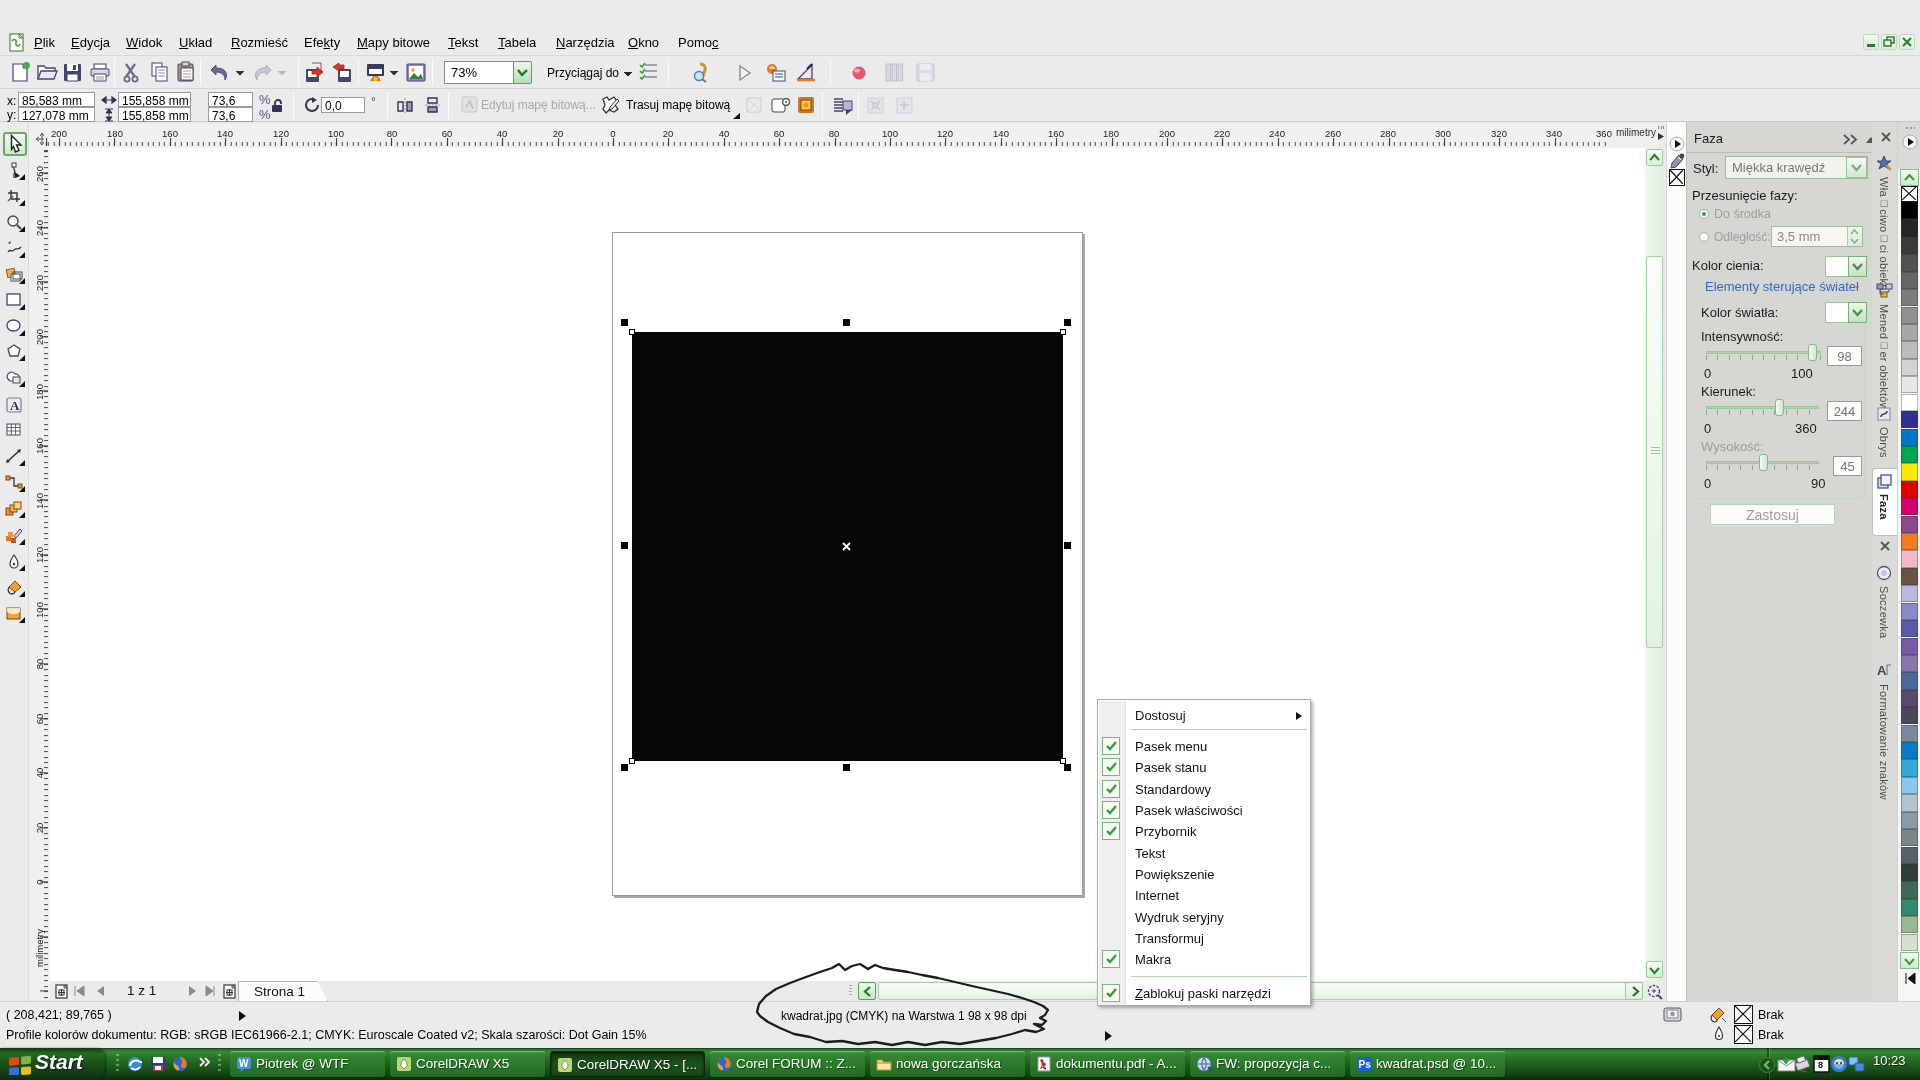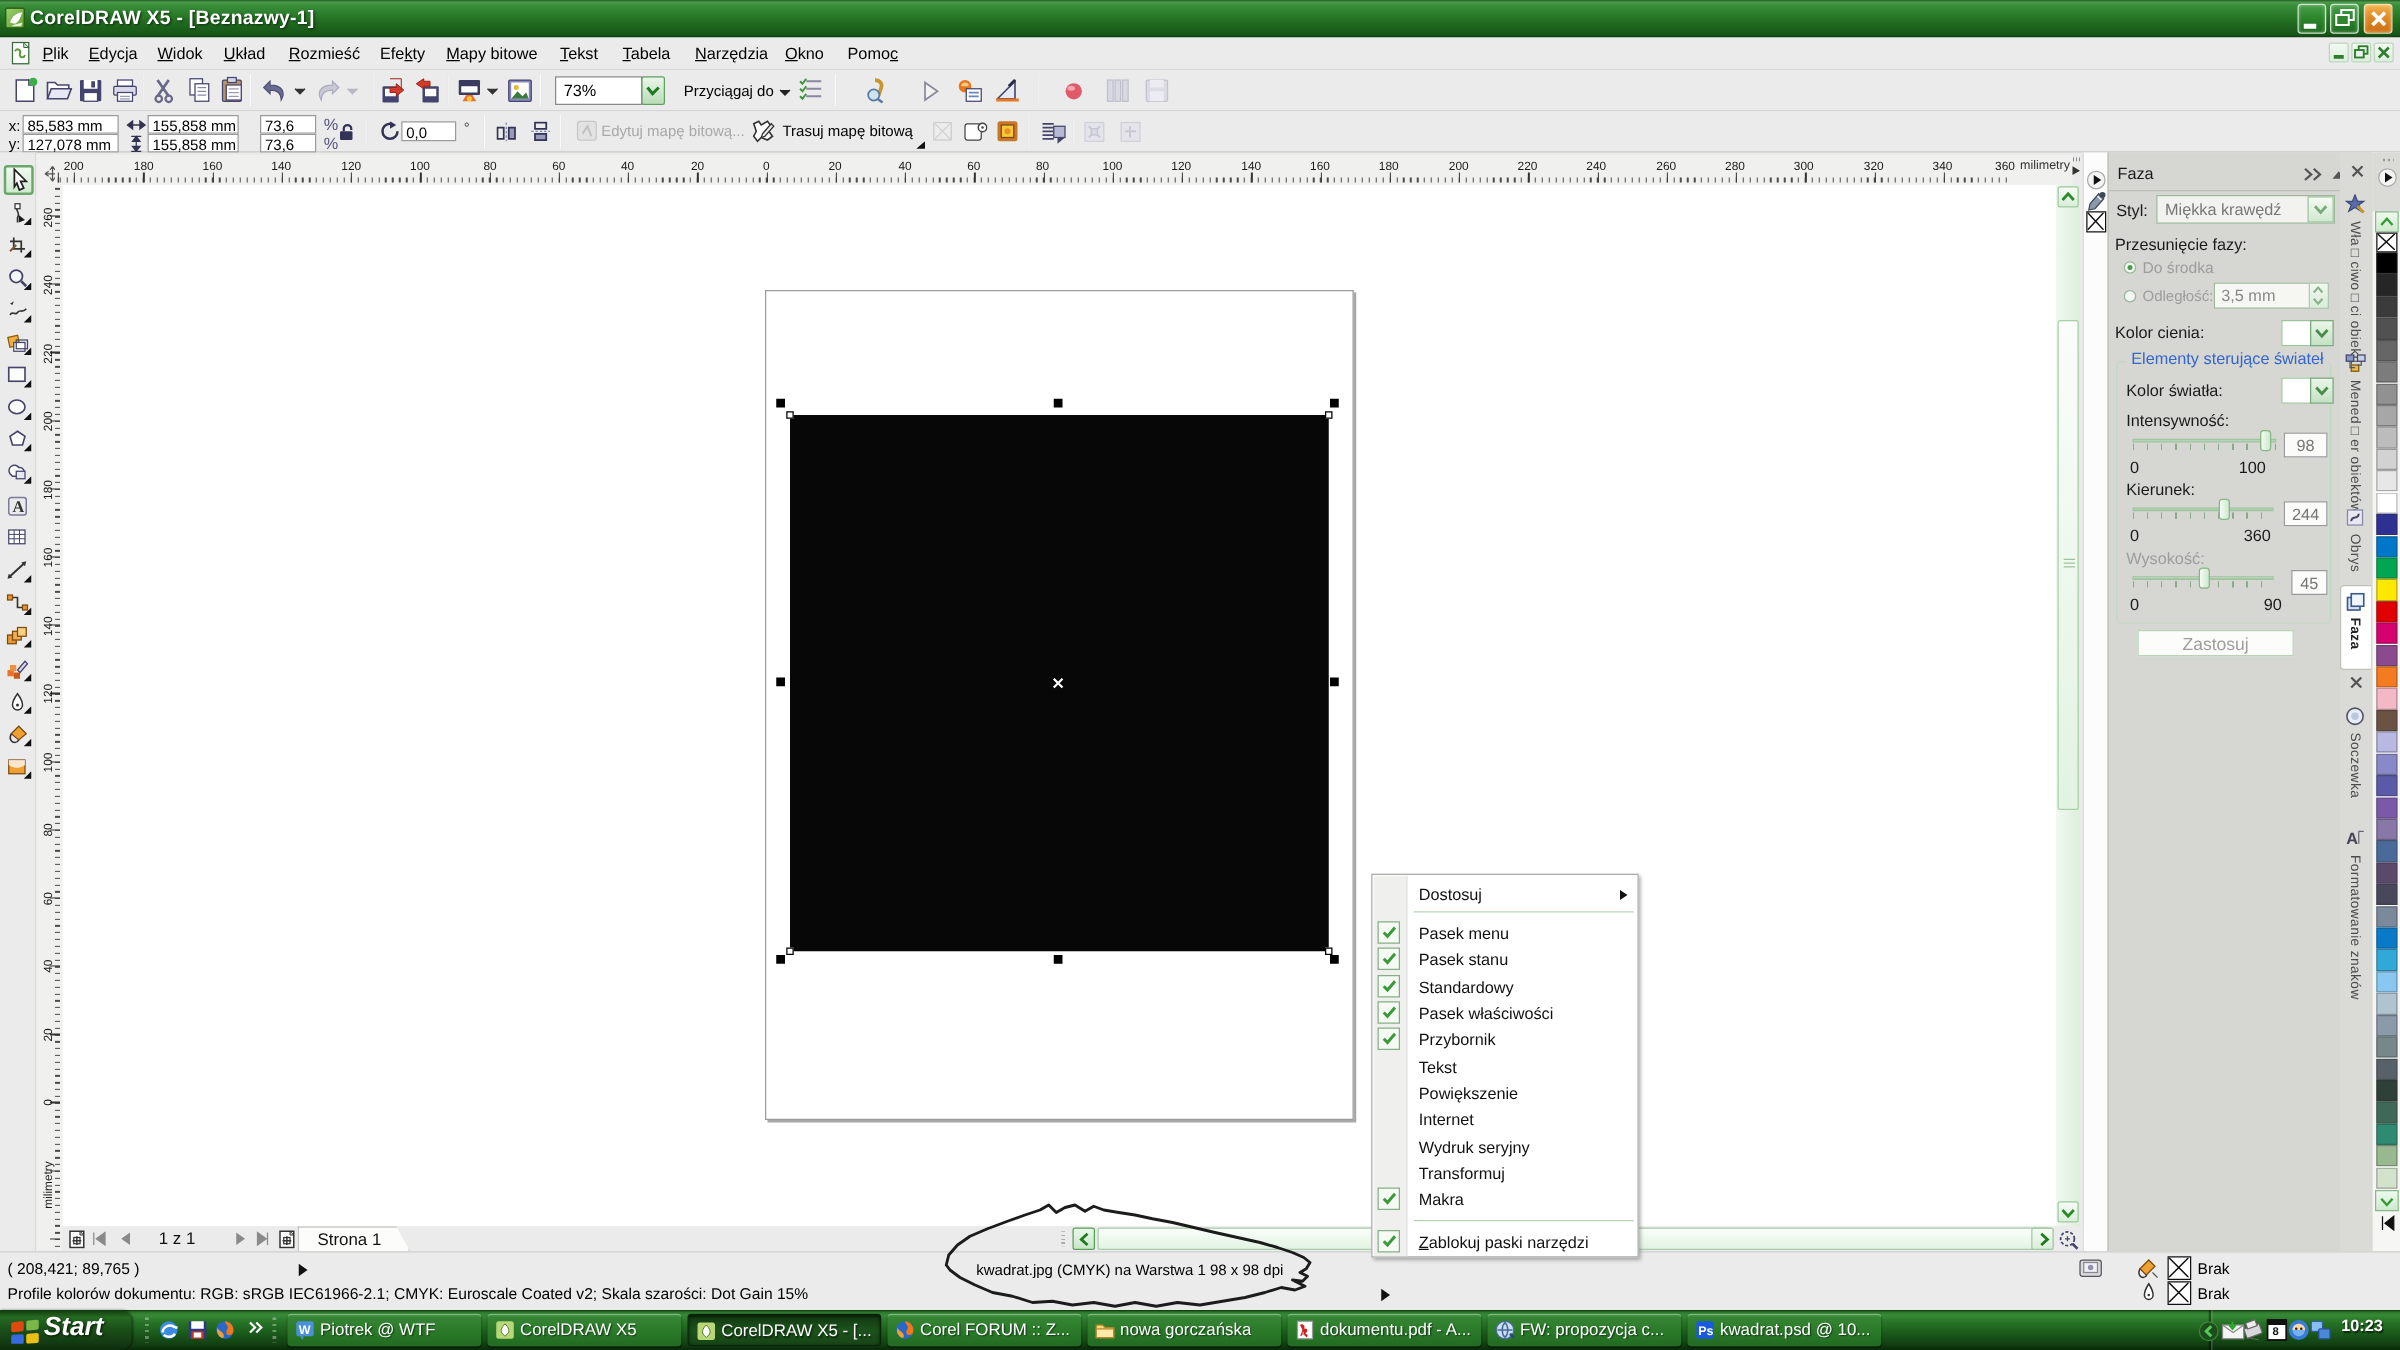--- a/index.html
+++ b/index.html
@@ -78,58 +78,35 @@
  background:linear-gradient(180deg,#12380f 0%,#266b22 18%,#1c521a 45%,#153f14 75%,#0e2d0d 100%);
  box-shadow:1px 0 2px rgba(0,0,0,0.5); }
 #startbtn .stxt { position:absolute; left:35px; top:2px; color:#fff; font-size:21px; font-weight:bold; font-style:italic; text-shadow:1px 1px 2px rgba(0,0,0,0.7); }
 .taskbtn { position:absolute; top:3px; width:155px; height:26px; border-radius:3px;
  background:linear-gradient(180deg,#4f9f4f 0%,#358535 12%,#2a7a2a 55%,#226a22 100%);
  box-shadow:inset 0 1px 0 rgba(255,255,255,0.3), 0 1px 1px rgba(0,0,0,0.4); }
 .taskbtn.active { background:linear-gradient(180deg,#123812 0%,#1c521c 50%,#174517 100%); box-shadow:inset 0 1px 3px rgba(0,0,0,0.7); border:1px solid #0a260a;}
 .tbl { position:absolute; left:26px; top:5px; color:#fff; font-size:13.5px; white-space:nowrap; overflow:hidden; max-width:126px; text-shadow:1px 1px 1px rgba(0,0,0,0.5);}
 .ticon { position:absolute; left:6px; top:5px; width:16px; height:16px; }
 #tray { position:absolute; left:1756px; top:0; width:164px; height:32px; }
-#clock { position:absolute; left:117px; top:5px; color:#fff; font-size:13px; text-shadow:1px 1px 1px rgba(0,0,0,0.6);font-weight:bold;}
+#clock { position:absolute; left:117px; top:5px; color:#fff; font-size:13px; text-shadow:1px 1px 1px rgba(0,0,0,0.6);}
 
 #ctxmenu { left:1097px; top:699px; width:214px; height:307px; background:#fff; border:1px solid #aaa; box-shadow:2px 2px 3px rgba(80,80,80,0.45); z-index:50; }
 #ctxmenu .gutter { position:absolute; left:1px; top:1px; width:27px; height:304px; background:#efefee; border-right:1px solid #e2e2e2;}
 .mi { position:absolute; left:37px; font-size:13px; color:#111; white-space:nowrap; }
 .chk { position:absolute; left:4px; width:18px; height:18px; background:#f5faf5; border:1px solid #84ae84; }
 .chk svg { position:absolute; left:2px; top:2px; }
 .msep { position:absolute; left:33px; width:176px; height:1px; background:#b9d3b9; }
 
 #callout { position:absolute; left:750px; top:958px; z-index:60; }
 </style>
 </head>
 <body>
 <div id="root">
 
-  <div id="titlebar" class="abs">
-    <div id="appicon">
-        <svg width="14" height="15" style="position:absolute;left:1px;top:1px">
-          <path d="M2 10 C4 4 8 2 12 2 C10 6 10 9 6 11 Z" fill="#fff"></path>
-          <path d="M3 13 c3 -2 6 -2 9 -3 l-1 3 z" fill="#e8f4d8"></path>
-        </svg>
-      </div>
-    <div class="ttl">CorelDRAW X5 - [Beznazwy-1]</div>
-    <div id="btnmin" class="winbtn">
-        <span class="glyph" style="left:4px;top:15px;width:10px;height:4px;background:#fff;"></span>
-      </div>
-    <div id="btnmax" class="winbtn">
-        <svg width="17" height="16" style="position:absolute;left:3px;top:3px">
-          <rect x="5" y="1" width="10" height="8" fill="none" stroke="#fff" stroke-width="1.6"></rect>
-          <rect x="1" y="5" width="10" height="8" fill="#2e862e" stroke="#fff" stroke-width="1.6"></rect>
-        </svg>
-      </div>
-    <div id="btnclose" class="winbtn">
-        <svg width="17" height="18" style="position:absolute;left:3px;top:3px">
-          <path d="M3 3 L13 13 M13 3 L3 13" stroke="#fff" stroke-width="3"></path>
-        </svg>
-      </div>
-  </div>
 
   <div id="menubar" class="abs">
     <svg style="position:absolute;left:8px;top:3px" width="19" height="19" viewBox="0 0 19 19">
         <rect x="2" y="1" width="13" height="17" fill="#fff" stroke="#3a6a3a"></rect>
         <path d="M11 1 L15 5 L11 5 Z" fill="#cfe4cf" stroke="#3a6a3a" stroke-width="0.8"></path>
         <path d="M4 8 C6 5,9 7,8 10 C7 13,11 14,12 11" fill="none" stroke="#5a9a3a" stroke-width="1.6"></path>
       </svg>
     <span class="menuitem" style="left:34px"><u>P</u>lik</span>
     <span class="menuitem" style="left:71px"><u>E</u>dycja</span>
     <span class="menuitem" style="left:126px"><u>W</u>idok</span>

